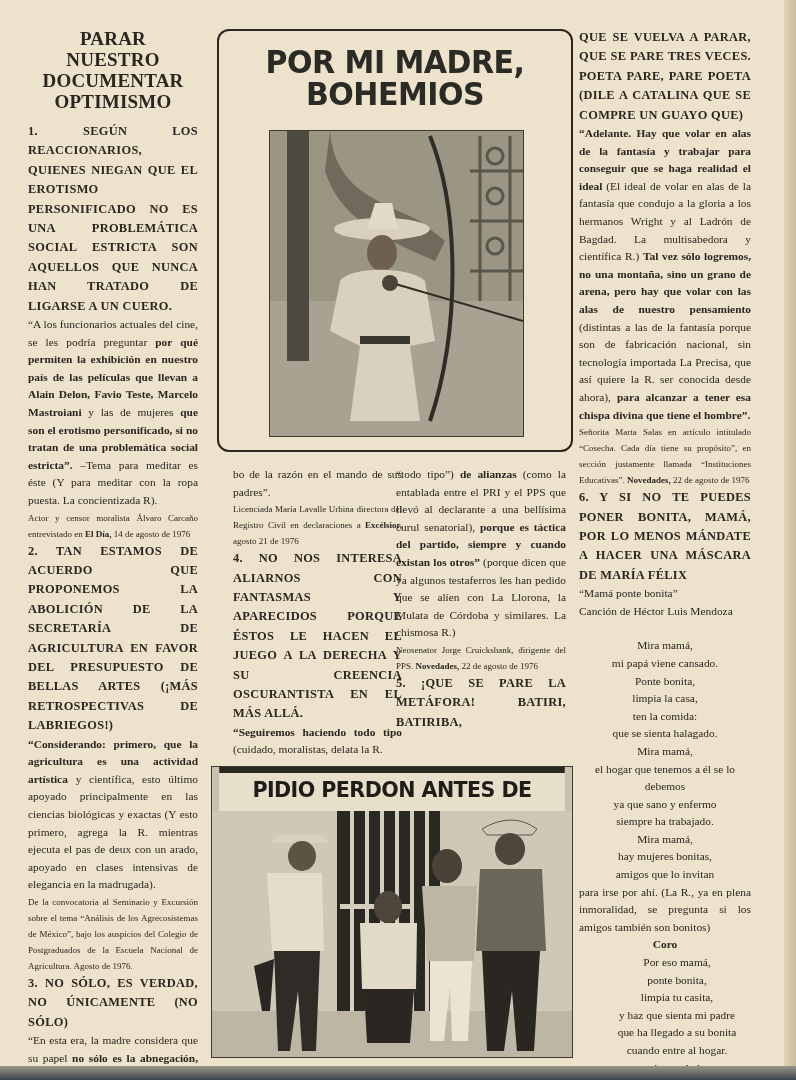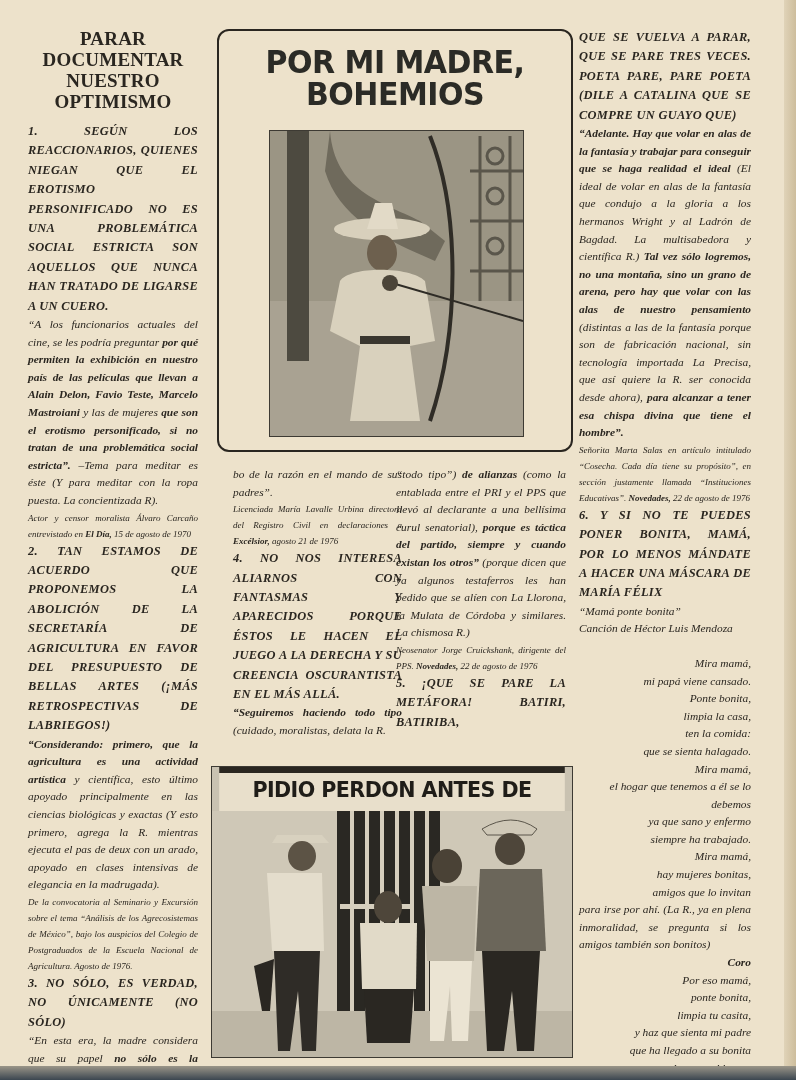--- a/index.html
+++ b/index.html
@@ -11,40 +11,40 @@
   }
   .page-edge {
     position:absolute; right:0; top:0; width:12px; height:1080px;
     background:linear-gradient(to right,#e0d3b8,#cdbd9c);
   }
   .bottom-strip {
     position:absolute; left:0; bottom:0; width:796px; height:14px;
     background:linear-gradient(to bottom,#9a9588,#3b4650);
   }
   .col { position:absolute; font-size:11.4px; line-height:17.6px; text-align:justify; }
-  .col p { margin:0;font-style:italic; }
+  .col p { margin:0; }
   .c1 { left:28px; top:28px; width:170px; }
   .c2 { left:213px; top:466px; width:169px;margin-left:20px; }
   .c3 { left:396px; top:466px; width:170px; }
   .c4 { left:579px; top:28px; width:172px; }
 
   .main-title {
     font-weight:bold; font-size:19px; line-height:21px; text-align:center;
     margin:0 0 10px 0; letter-spacing:0.2px;
   }
   .heading {
     font-weight:bold; font-size:12.4px; line-height:19.4px; text-align:justify;
     margin:0 0 1px 0; letter-spacing:0.3px;
   }
   .quote b { font-weight:bold; }
   .source {
     font-size:9px; line-height:16px; margin:3px 0 3px 30px; text-align:justify;
   }
   .centered { }
-  .verse { text-align:right; }
+  .verse { text-align:center; }
   .verse.indent { padding-left:24px; }
   .folio {
     position:absolute; left:28px; top:1063px; font-weight:bold; font-size:13px;
     letter-spacing:1px;
   }
 
   
   .bohemios-box {
     position:absolute; left:217px; top:29px; width:352px; height:419px;
     border:2px solid #2a2620; border-radius:12px;
@@ -83,27 +83,27 @@
   .photo-prision svg { position:absolute; left:0; top:44px; }
 </style>
 </head>
 <body>
 
 <div class="page-edge"></div>
 
 <div class="col c1">
   <div class="main-title">
     <div>PARAR</div>
+    <div>NUESTRO</div>
     <div>DOCUMENTAR</div>
-    <div>NUESTRO</div>
     <div>OPTIMISMO</div>
   </div>
   <p class="heading">1. SEGÚN LOS REACCIONARIOS, QUIENES NIEGAN QUE EL EROTISMO PERSONIFICADO NO ES UNA PROBLEMÁTICA SOCIAL ESTRICTA SON AQUELLOS QUE NUNCA HAN TRATADO DE LIGARSE A UN CUERO.</p>
   <p class="quote"><span>“A los funcionarios actuales del cine, se les podría preguntar </span><b>por qué permiten la exhibición en nuestro país de las películas que llevan a Alain Delon, Favio Teste, Marcelo Mastroiani</b><span> y las de mujeres </span><b>que son el erotismo personificado, si no tratan de una problemática social estricta”.</b><span> –Tema para meditar es éste (Y para meditar con la ropa puesta. La concientizada R).</span></p>
-  <p class="source"><span>Actor y censor moralista Álvaro Carcaño entrevistado en </span><b>El Día,</b><span> 15 de agosto de 1970</span></p>
+  <p class="source"><span>Actor y censor moralista Álvaro Carcaño entrevistado en </span><b>El Día,</b><span> 14 de agosto de 1976</span></p>
 
   <p class="heading">2. TAN ESTAMOS DE ACUERDO QUE PROPONEMOS LA ABOLICIÓN DE LA SECRETARÍA DE AGRICULTURA EN FAVOR DEL PRESUPUESTO DE BELLAS ARTES (¡MÁS RETROSPECTIVAS DE LABRIEGOS!)</p>
   <p class="quote"><b>“Considerando: primero, que la agricultura es una actividad artística</b><span> y científica, esto último apoyado principalmente en las ciencias biológicas y exactas (Y esto primero, agrega la R. mientras ejecuta el pas de deux con un arado, apoyado en clases intensivas de elegancia en la madrugada).</span></p>
   <p class="source">De la convocatoria al Seminario y Excursión sobre el tema “Análisis de los Agrecosistemas de México”, bajo los auspicios del Colegio de Postgraduados de la Escuela Nacional de Agricultura. Agosto de 1976.</p>
 
   <p class="heading">3. NO SÓLO, ES VERDAD, NO ÚNICAMENTE (NO SÓLO)</p>
   <p class="quote"><span>“En esta era, la madre considera que su papel </span><b>no sólo es la abnegación,</b><span> sino el trabajo conjunto con el hombre para sacar avante a los hijos. Que el padre comprende que su actuación </span></p>
 </div>
 
 <div class="folio">VII</div>

